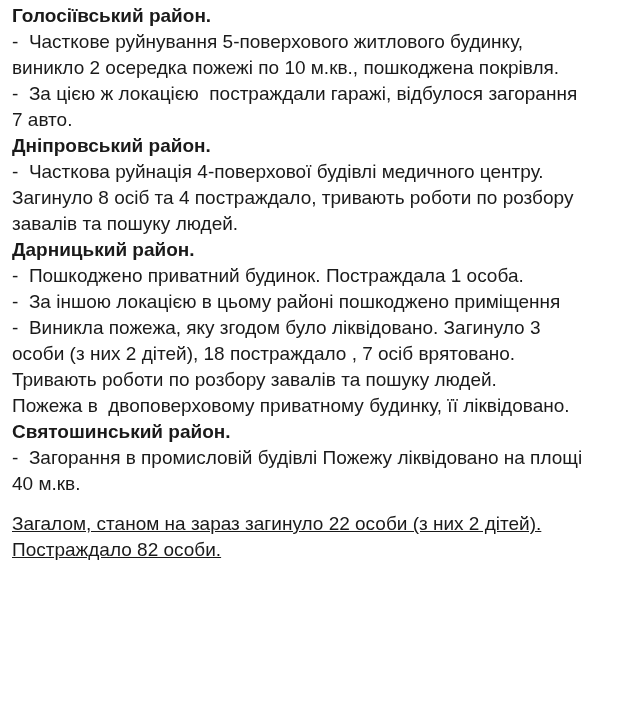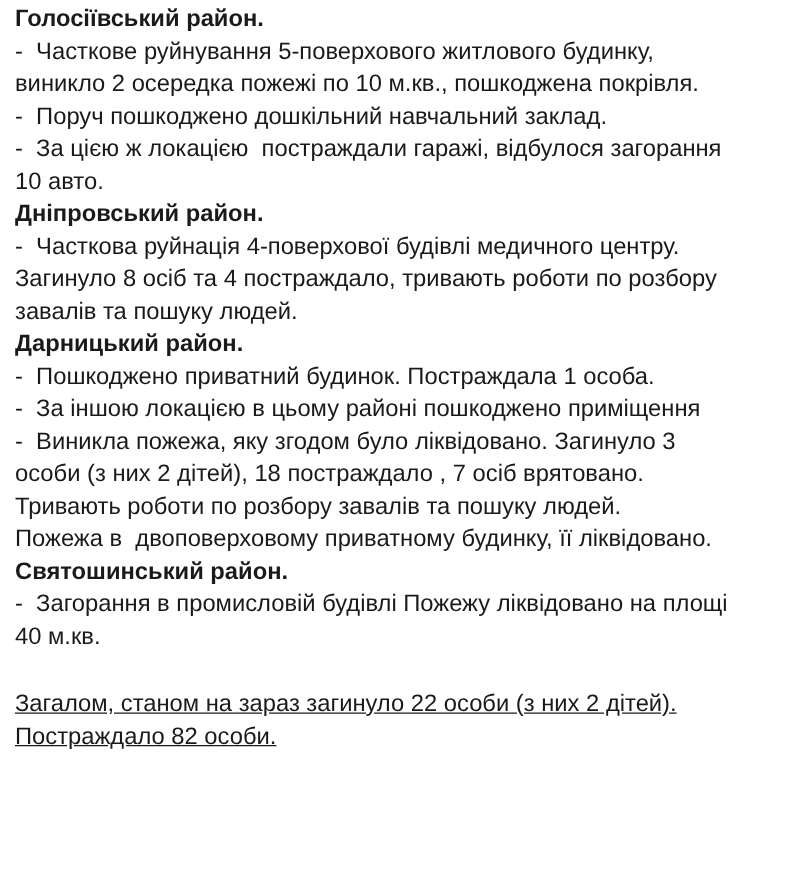--- a/index.html
+++ b/index.html
@@ -25,33 +25,32 @@
     white-space: pre;
     min-height: 26px;
   }
   .line.heading {
     font-weight: 700;
   }
   .line.summary {
     text-decoration: underline;
   }
   .line.summary.first {
-    margin-top: 28px; 
+    margin-top: 14px; 
   }
 </style>
 </head>
 <body>
 
 <div class="report">
     <div class="line heading">Голосіївський район.</div>
     <div class="line body">-  Часткове руйнування 5-поверхового житлового будинку,</div>
     <div class="line body">виникло 2 осередка пожежі по 10 м.кв., пошкоджена покрівля.</div>
-    <div class="line body">-  Поруч пошкоджено дошкільний навчальний заклад.</div>
     <div class="line body">-  За цією ж локацією  постраждали гаражі, відбулося загорання</div>
-    <div class="line body">10 авто.</div>
+    <div class="line body">7 авто.</div>
     <div class="line heading">Дніпровський район.</div>
     <div class="line body">-  Часткова руйнація 4-поверхової будівлі медичного центру.</div>
     <div class="line body">Загинуло 8 осіб та 4 постраждало, тривають роботи по розбору</div>
     <div class="line body">завалів та пошуку людей.</div>
     <div class="line heading">Дарницький район.</div>
     <div class="line body">-  Пошкоджено приватний будинок. Постраждала 1 особа.</div>
     <div class="line body">-  За іншою локацією в цьому районі пошкоджено приміщення</div>
     <div class="line body">-  Виникла пожежа, яку згодом було ліквідовано. Загинуло 3</div>
     <div class="line body">особи (з них 2 дітей), 18 постраждало , 7 осіб врятовано.</div>
     <div class="line body">Тривають роботи по розбору завалів та пошуку людей.</div>

